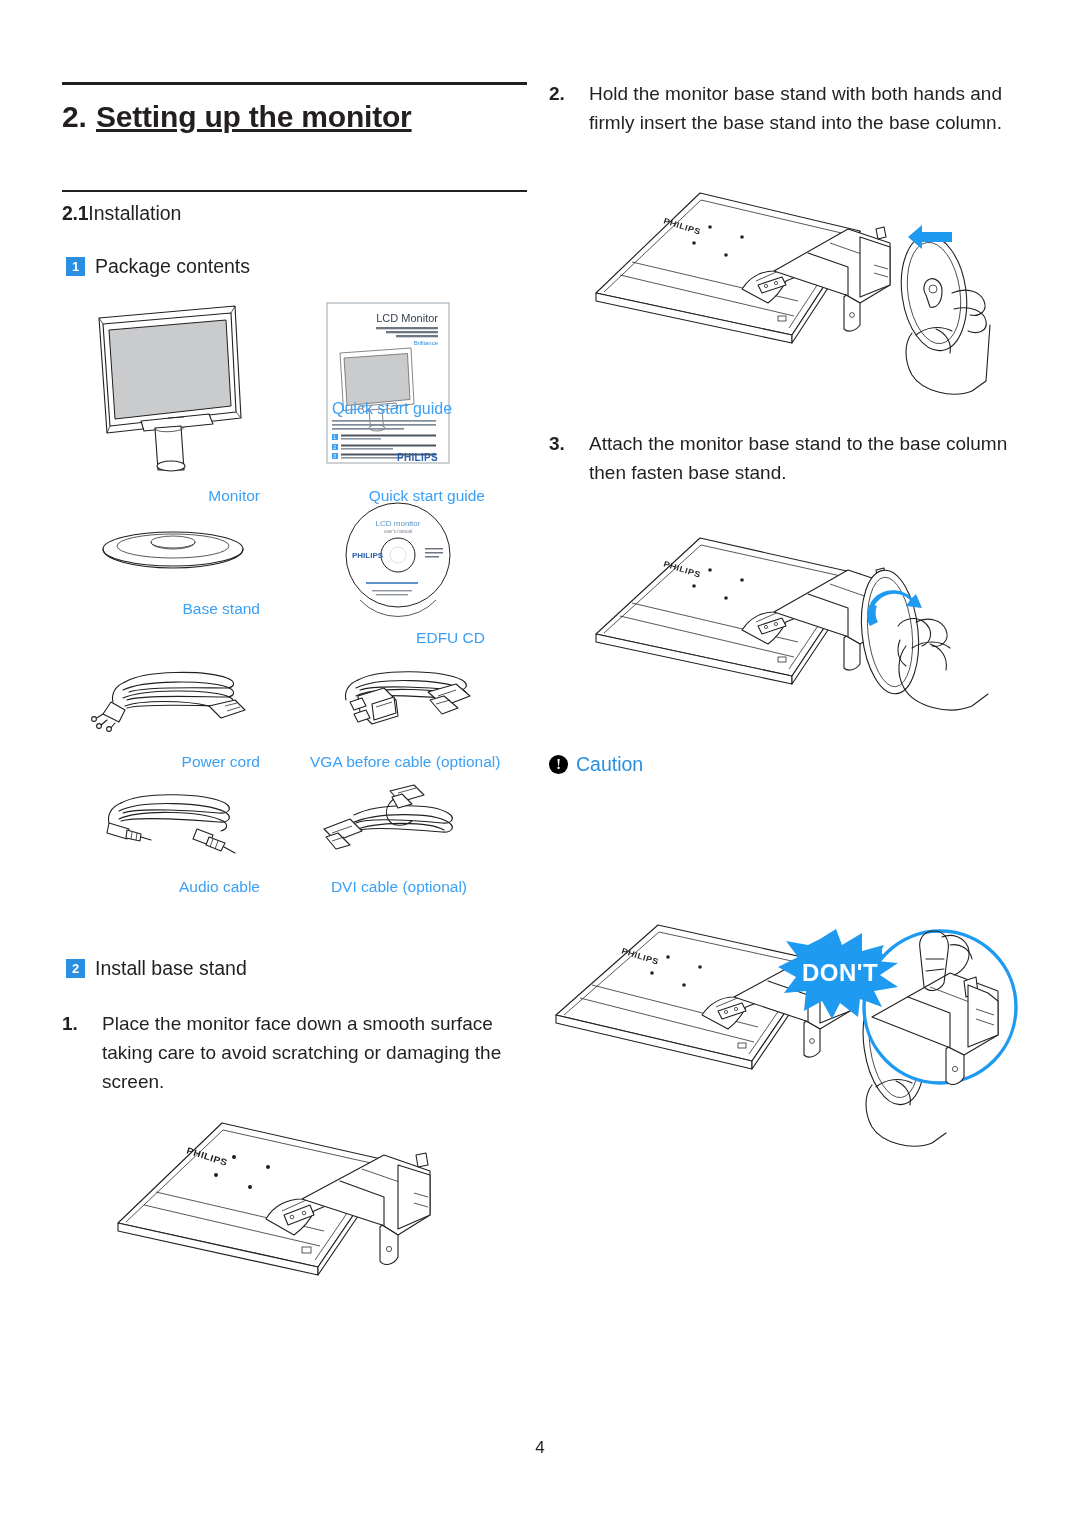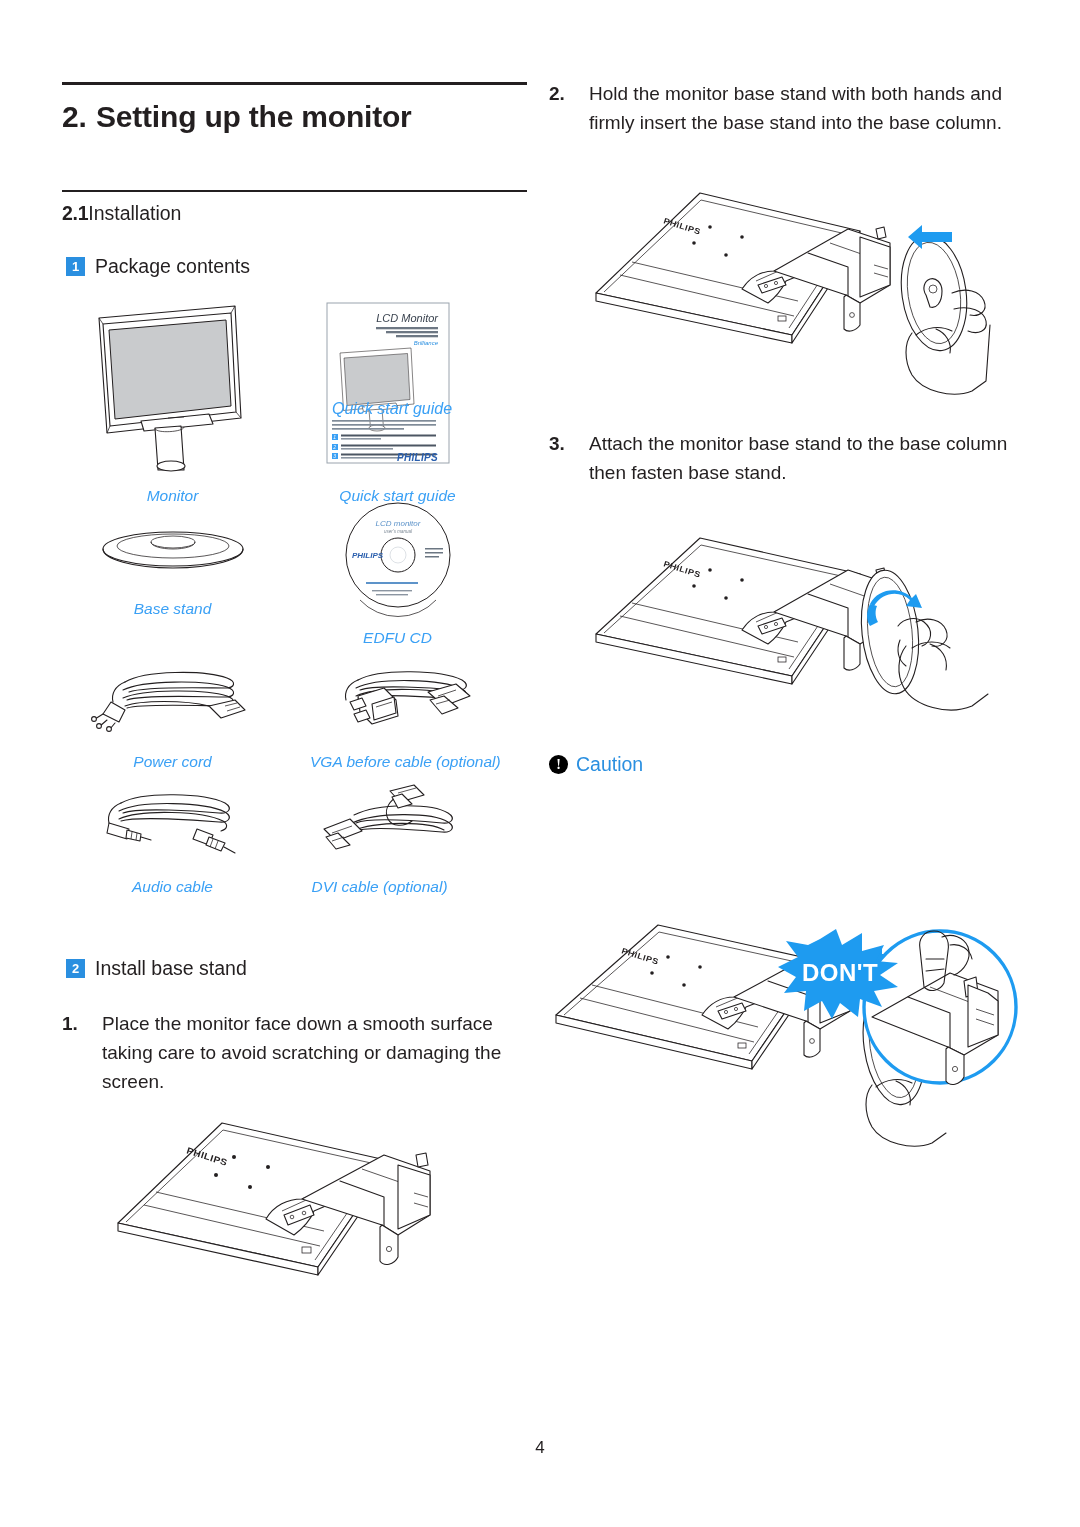--- a/index.html
+++ b/index.html
@@ -11,21 +11,21 @@
   .page{position:absolute;inset:0;}
 
   
   .rule{height:3px;background:#231f20;width:465px;}
   #chapter-rule{position:absolute;left:62px;top:82px;}
   #section-rule{position:absolute;left:62px;top:190px;height:2px;}
 
   #chapter-title{
     position:absolute;left:62px;top:100px;width:470px;
     font-size:30px;font-weight:bold;letter-spacing:-.2px;
-    color:#231f20;white-space:nowrap;
+    color:#231f20;white-space:nowrap;text-decoration:underline;
   }
   #chapter-title .num{display:inline-block;width:34px;}
 
   #section-title{
     position:absolute;left:62px;top:202px;
     font-size:19.5px;color:#231f20;white-space:nowrap;
   }
   #section-title .snum{font-weight:bold;letter-spacing:-.3px;}
   #section-title .slabel{}
 
@@ -56,21 +56,21 @@
     width:19px;height:19px;border-radius:50%;background:#000;
     display:inline-flex;align-items:center;justify-content:center;
     color:#fff;font-size:14px;font-weight:bold;line-height:1;
     font-family:"Liberation Serif", serif;
   }
   .caution-title{color:#2a8fe0;font-size:19.5px;font-weight:normal;}
   .caution-body{color:#2a9ef0;font-size:19px;line-height:1.52;}
 
   
   #pkg-grid{position:absolute;left:85px;top:300px;width:420px;}
-  .pkg-cell{position:absolute;text-align:center;font-style:italic;}
+  .pkg-cell{position:absolute;text-align:right;}
   .pkg-cap{
     color:#3aa0f5;font-size:13px;margin-top:17px;white-space:nowrap;
   }
   .pkg-cap.big{font-size:15.5px;}
 
   
   svg{display:block;overflow:visible;}
   .ln{fill:none;stroke:#231f20;stroke-width:1.1;stroke-linejoin:round;stroke-linecap:round;}
   .ln-thin{fill:none;stroke:#231f20;stroke-width:.75;}
   .fillgray{fill:#c9cbcd;stroke:#231f20;stroke-width:1;}

